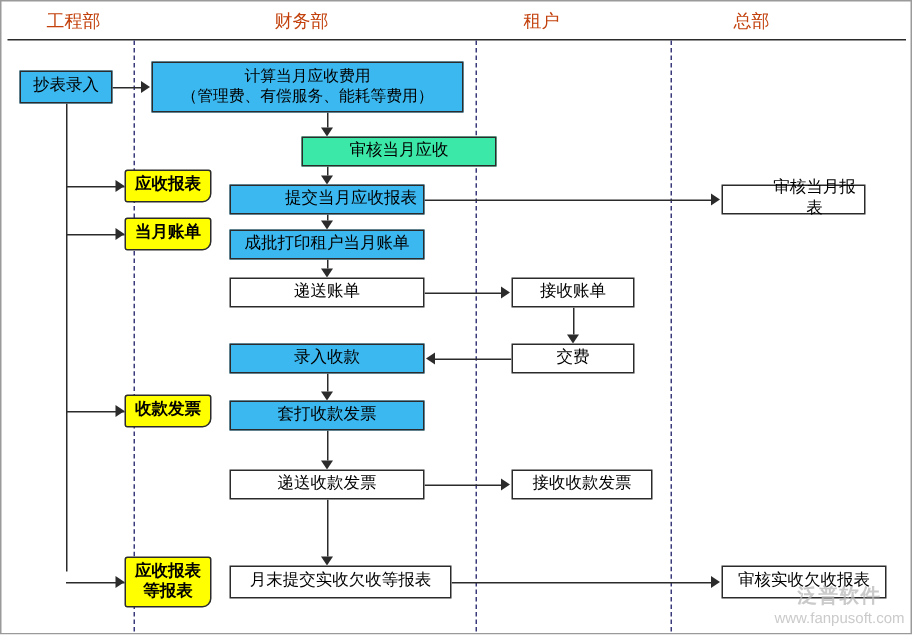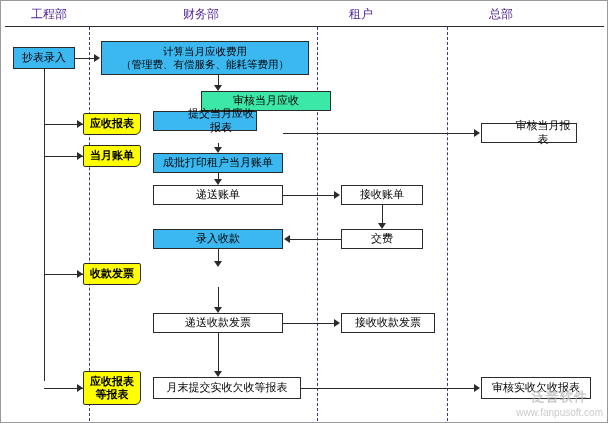--- a/index.html
+++ b/index.html
@@ -19,21 +19,21 @@
     height: 423px;
     box-sizing: border-box;
     border: 1px solid #9a9a9a;
     background: #ffffff;
   }
   .col-head {
     position: absolute;
     top: 5px;
     text-align: center;
     font-size: 12px;
-    color: #4c1d95;
+    color: #c2410c;
     font-weight: normal;
   }
   .head-rule {
     position: absolute;
     left: 4px;
     top: 25px;
     width: 599px;
     height: 0;
     border-top: 1px solid #2b2b2b;
   }
@@ -206,36 +206,39 @@
 
   <div class="node blue two-line" style="left:100px;top:40px;width:208px;height:34px;white-space:pre-line;">
     <span>计算当月应收费用
 （管理费、有偿服务、能耗等费用）</span>
   </div>
 
   <div class="node green" style="left:152px;top:90px;width:130px;height:20px;margin-left:48px;">
     <span>审核当月应收</span>
   </div>
 
-  <div class="node blue" style="left:152px;top:110px;width:104px;height:20px;padding-left:34px;">
+  <div class="node blue" style="left:152px;top:122px;width:130px;height:20px;padding-left:34px;">
     <span>提交当月应收报表</span>
   </div>
 
   <div class="node blue" style="left:152px;top:152px;width:130px;height:20px;">
     <span>成批打印租户当月账单</span>
   </div>
 
   <div class="node white" style="left:152px;top:184px;width:130px;height:20px;">
     <span>递送账单</span>
   </div>
 
   <div class="node blue" style="left:152px;top:228px;width:130px;height:20px;">
     <span>录入收款</span>
   </div>
 
+  <div class="node blue" style="left:152px;top:266px;width:130px;height:20px;">
+    <span>套打收款发票</span>
+  </div>
 
   <div class="node white" style="left:152px;top:312px;width:130px;height:20px;">
     <span>递送收款发票</span>
   </div>
 
   <div class="node white" style="left:152px;top:376px;width:148px;height:22px;">
     <span>月末提交实收欠收等报表</span>
   </div>
 
   <div class="node white" style="left:340px;top:184px;width:82px;height:20px;">

